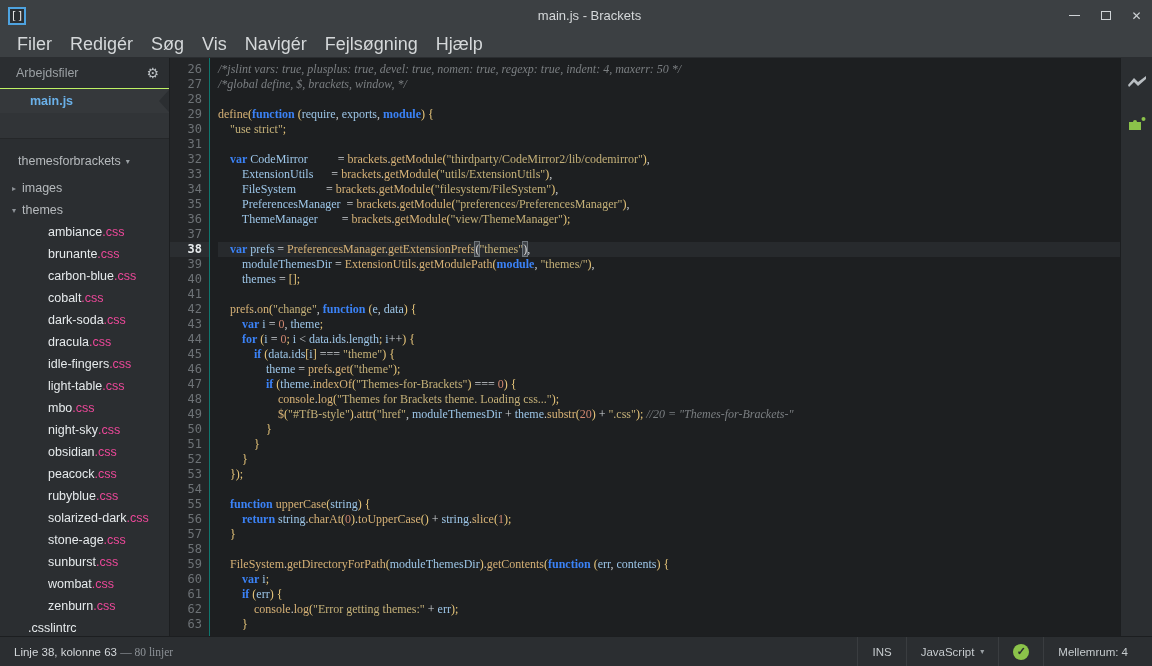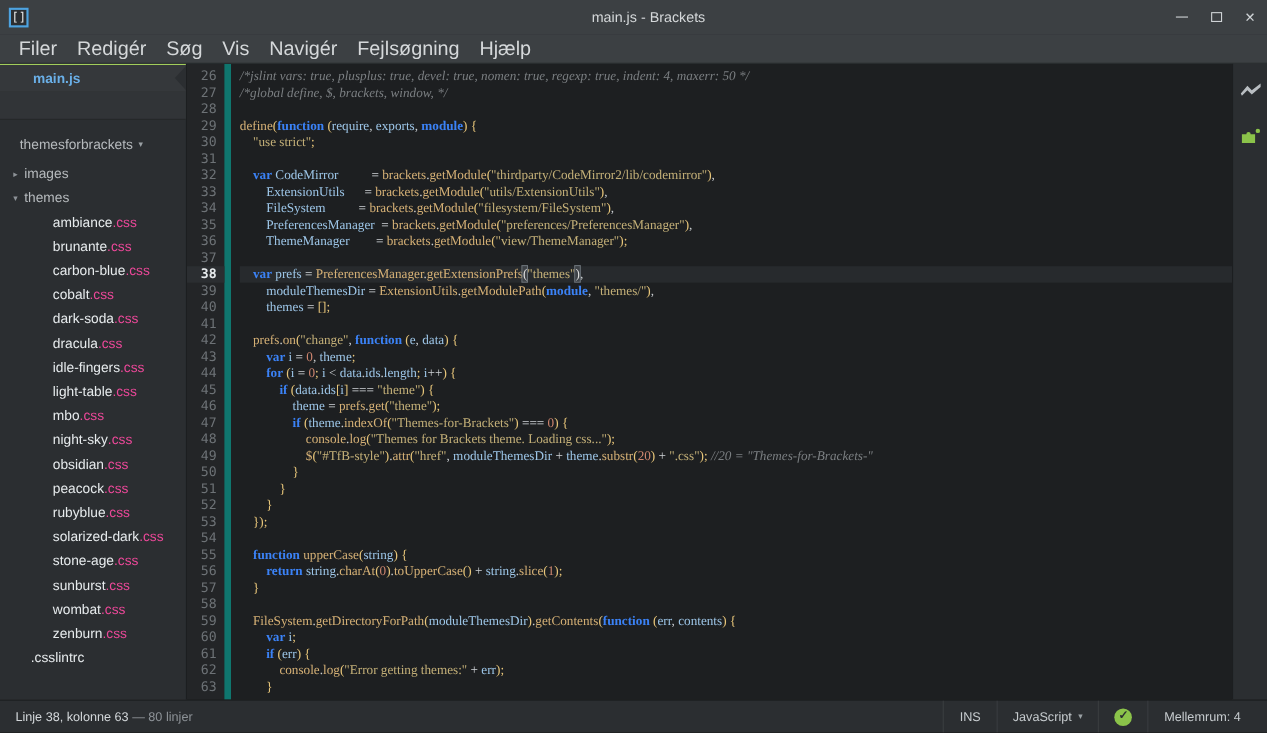--- a/index.html
+++ b/index.html
@@ -108,21 +108,21 @@
 
   
   .editor-area { flex: 1; display: flex; flex-direction: column; min-width: 0; background: #1d1f21; position: relative; }
   .code-wrap { flex: 1; display: flex; min-height: 0; overflow: hidden; position: relative; }
 
   .gutter {
     width: 40px; min-width: 40px;
     background: #232527;
     text-align: right;
     padding-top: 4px;
-    border-right: 6px solid #0f766e;
+    border-right: 1px solid #0f766e;
     font-family: "DejaVu Sans Mono", monospace;
     font-size: 12px;
     color: #6d7276;
     user-select: none;
   }
   .gutter .ln { height: 15px; line-height: 15px; padding-right: 7px; }
   .gutter .ln.active { color: #e6eaec; background: #2b2e31; font-weight: bold; }
 
   .code {
     flex: 1; position: relative; overflow: hidden;
@@ -161,21 +161,21 @@
 
   
   .statusbar {
     height: 30px; min-height: 30px;
     background: #2b2e31;
     border-top: 1px solid #1c1e20;
     display: flex; align-items: center;
     font-size: 11.5px; color: #c6cbce;
   }
   .sb-left { padding-left: 14px; color: #d3d7da; }
-  .sb-left .dim { color: #8d9297; }
+  .sb-left .dim { color: #8d9297; font-family: Liberation Serif, serif; }
   .sb-right { margin-left: auto; display: flex; align-items: center; height: 100%; text-align: center; }
   .sb-cell {
     height: 100%; display: flex; align-items: center; padding: 0 14px;
     border-left: 1px solid #3a3d40; color: #c6cbce; gap: 6px;
   }
   .sb-cell .caret { font-size: 8px; color: #9aa0a4; }
   .ok-badge {
     width: 16px; height: 16px; border-radius: 50%;
     background: #8bc34a; color: #2b2e31;
     display: flex; align-items: center; justify-content: center;
@@ -208,20 +208,24 @@
   <div class="mi">Søg</div>
   <div class="mi">Vis</div>
   <div class="mi">Navigér</div>
   <div class="mi">Fejlsøgning</div>
   <div class="mi">Hjælp</div>
 </div>
 
 <div class="workspace">
 
   <div class="sidebar">
+    <div class="wf-header">
+      <span>Arbejdsfiler</span>
+      <span class="gear">⚙</span>
+    </div>
     <div class="wf-list">
       <div class="wf-item">
         <span>main.js</span>
         <span class="pointer"></span>
       </div>
       <div class="wf-spacer"></div>
     </div>
 
     <div class="project-header">
       <span>themesforbrackets</span>

